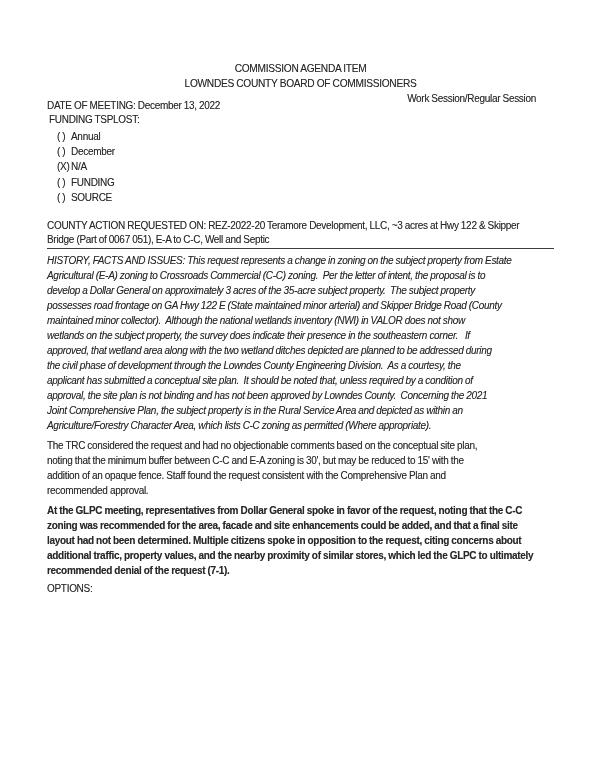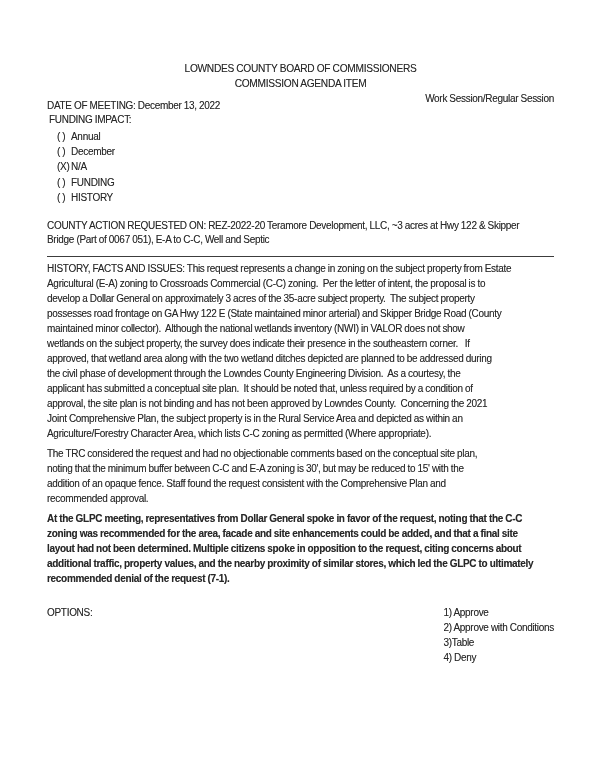--- a/index.html
+++ b/index.html
@@ -34,20 +34,21 @@
   .meeting-row {
     display: flex;
     justify-content: space-between;
     align-items: flex-start;
   }
   .meeting-date {
     margin-top: 7px;
     line-height: 15px;
   }
   .session-type {
+    margin-right: 18px;
     line-height: 15px;
   }
   .budget-label {
     margin-top: 12px;
     line-height: 14px;
   }
   .funding-label {
     line-height: 14px;
     padding-left: 2px;
   }
@@ -62,85 +63,84 @@
   .funding-mark {
     width: 14px;
     flex: 0 0 14px;
   }
   .funding-option-label {
   }
   .county-action {
     margin-top: 13.5px;
     line-height: 14.6px;
     white-space: pre-wrap;
-    padding-bottom: 8px;
+    padding-bottom: 0;
     border-bottom: 1.5px solid #3c3c3c;
   }
   .para {
     line-height: 15px;
     white-space: pre-wrap;
   }
-  .para-history { margin-top: 4px; }
+  .para-history { margin-top: 4px; font-style: italic; }
   .para-trc     { margin-top: 5px; }
   .para-glpc    { margin-top: 5px; font-weight: bold; }
   .options-block {
-    margin-top: 19px;
+    margin-top: 3px;
     display: flex;
     align-items: flex-start;
-    justify-content: space-between;
   }
   .options-label {
     line-height: 15px;
     white-space: pre;
   }
   .options-items {
     margin-left: 6px;
   }
   .option-item {
     line-height: 15px;
   }
 </style>
 </head>
 <body>
 
 <div class="page">
 
   <div class="title-block">
+    <div>COMMISSION AGENDA ITEM</div>
     <div>LOWNDES COUNTY BOARD OF COMMISSIONERS</div>
-    <div>COMMISSION AGENDA ITEM</div>
   </div>
 
 
   <div class="meeting-row">
     <div class="meeting-date">DATE OF MEETING: December 13, 2022</div>
     <div class="session-type">Work Session/Regular Session</div>
   </div>
 
-  <div class="funding-label">FUNDING IMPACT:</div>
+  <div class="funding-label">FUNDING TSPLOST:</div>
 
   <div class="funding-list">
     <div class="funding-row">
       <span class="funding-mark">( )</span>
       <span class="funding-option-label">Annual</span>
     </div>
     <div class="funding-row">
       <span class="funding-mark">( )</span>
       <span class="funding-option-label">December</span>
     </div>
     <div class="funding-row">
       <span class="funding-mark">(X)</span>
       <span class="funding-option-label">N/A</span>
     </div>
     <div class="funding-row">
       <span class="funding-mark">( )</span>
       <span class="funding-option-label">FUNDING</span>
     </div>
     <div class="funding-row">
       <span class="funding-mark">( )</span>
-      <span class="funding-option-label">HISTORY</span>
+      <span class="funding-option-label">SOURCE</span>
     </div>
   </div>
 
   <div class="county-action">COUNTY ACTION REQUESTED ON: REZ-2022-20 Teramore Development, LLC, ~3 acres at Hwy 122 &amp; Skipper
 Bridge (Part of 0067 051), E-A to C-C, Well and Septic</div>
 
   <div class="para para-history">HISTORY, FACTS AND ISSUES: This request represents a change in zoning on the subject property from Estate
 Agricultural (E-A) zoning to Crossroads Commercial (C-C) zoning.  Per the letter of intent, the proposal is to
 develop a Dollar General on approximately 3 acres of the 35-acre subject property.  The subject property
 possesses road frontage on GA Hwy 122 E (State maintained minor arterial) and Skipper Bridge Road (County
@@ -159,21 +159,15 @@
 recommended approval.</div>
 
   <div class="para para-glpc">At the GLPC meeting, representatives from Dollar General spoke in favor of the request, noting that the C-C
 zoning was recommended for the area, facade and site enhancements could be added, and that a final site
 layout had not been determined. Multiple citizens spoke in opposition to the request, citing concerns about
 additional traffic, property values, and the nearby proximity of similar stores, which led the GLPC to ultimately
 recommended denial of the request (7-1).</div>
 
   <div class="options-block">
     <div class="options-label">OPTIONS:</div>
-    <div class="options-items">
-      <div class="option-item">1) Approve</div>
-      <div class="option-item">2) Approve with Conditions</div>
-      <div class="option-item">3)Table</div>
-      <div class="option-item">4) Deny</div>
-    </div>
   </div>
 
 </div>
 
 </body></html>

